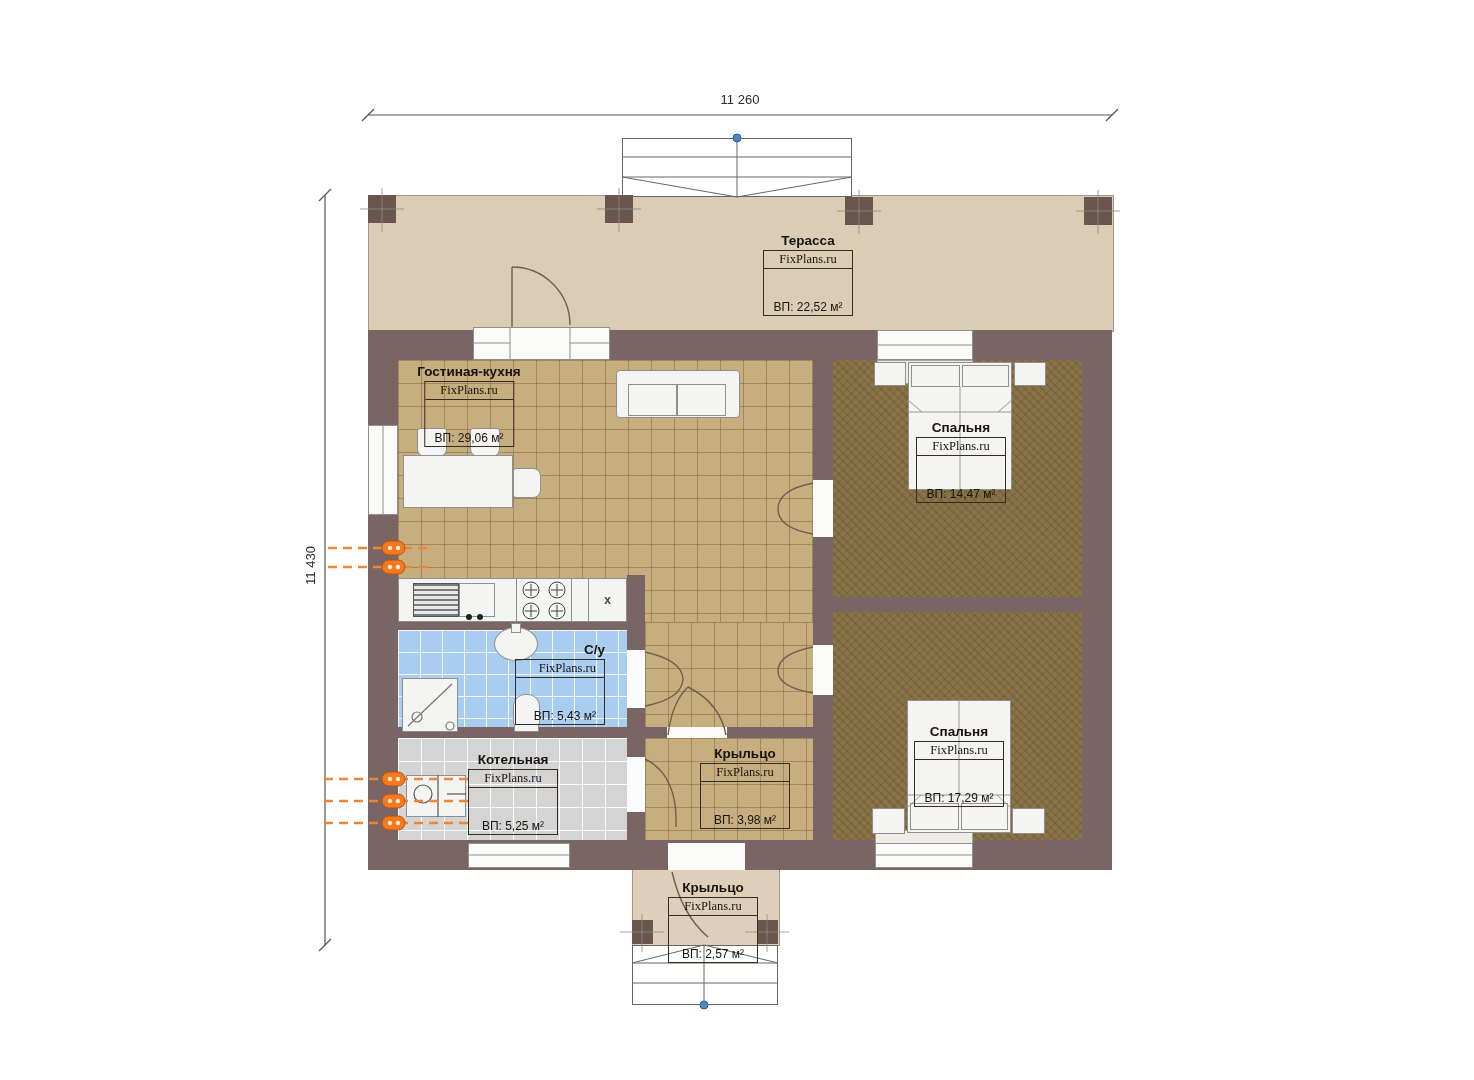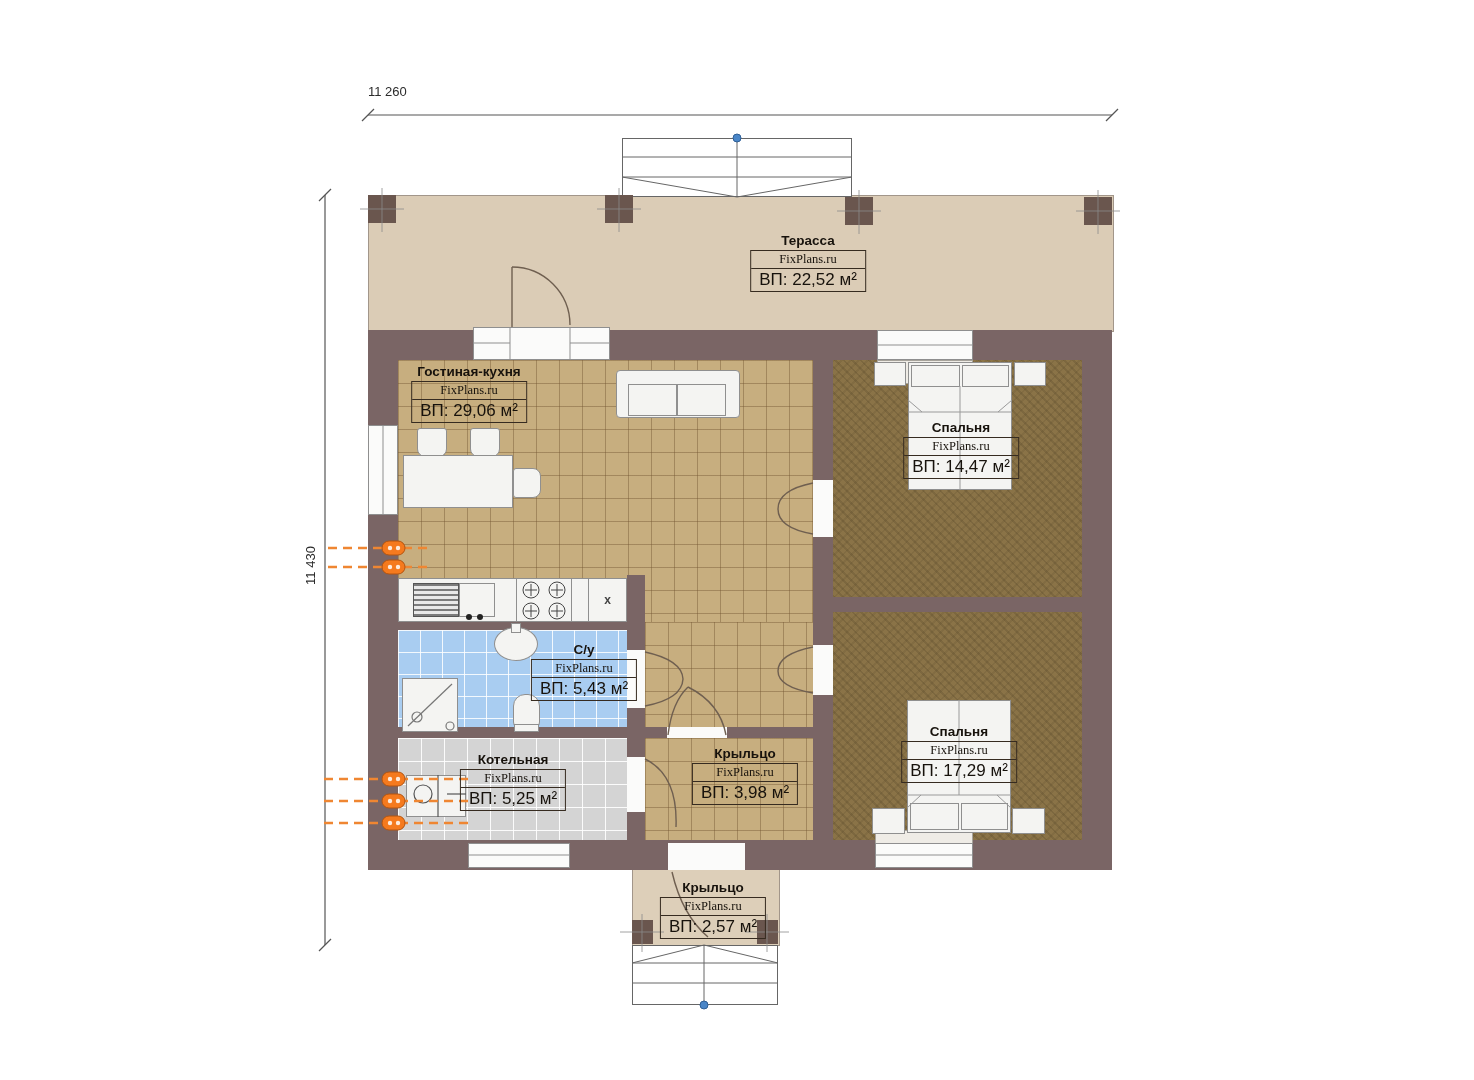--- a/index.html
+++ b/index.html
@@ -30,33 +30,33 @@
   .furn{background:#f4f4f2;border:1px solid #8f8f8f;box-sizing:border-box;}
   .sill{background:#efece6;border:1px solid #a7a39b;box-sizing:border-box;}
   .opening{background:#fbfbfa;}
   .win{background:#fbfbfa;box-sizing:border-box;border:1px solid #8f8f8f;}
   .stairs{background:#fff;border:1px solid #666;box-sizing:border-box;}
   
   .room-label{position:absolute;transform:translateX(-50%);text-align:center;color:#17120c;z-index:40;}
   .room-name{font-weight:bold;font-size:13.5px;margin-bottom:2px;white-space:nowrap;}
   .room-box{border:1.3px solid #362b20;display:inline-block;min-width:88px;background:transparent;}
   .room-brand{border-bottom:1.3px solid #362b20;padding:1px 8px;font-size:12.5px;white-space:nowrap;font-family:Liberation Serif, serif;}
-  .room-area{padding:1px 8px;font-size:17px;white-space:nowrap;}
+  .room-area{padding:1px 8px;font-size:12px;white-space:nowrap;margin-top:30px;}
   .dim{position:absolute;font-size:13px;color:#2b2b2b;z-index:30;}
   .xcab{display:flex;align-items:center;justify-content:center;font-size:12px;font-weight:bold;color:#444;}
   .dish{background:#e9e9e9;border:1px solid #555;box-sizing:border-box;
     background-image:repeating-linear-gradient(#7c7c7c 0 2px,transparent 2px 5px);}
   svg.overlay{position:absolute;left:0;top:0;z-index:25;pointer-events:none;}
 </style>
 </head>
 <body>
 
 <div class="canvas">
 
-  <div class="dim abs" style="left:368px;top:84px;width:744px;">11 260</div>
+  <div class="dim abs" style="left:368px;top:92px;width:744px;text-align:center;">11 260</div>
   <div class="dim abs" style="left:270px;top:558px;width:80px;text-align:center;transform:rotate(-90deg);">11 430</div>
 
   <div class="terrace abs" style="left:368px;top:195px;width:744px;height:135px;"></div>
   <div class="porchf abs" style="left:632px;top:868px;width:146px;height:76px;"></div>
 
   <div class="stairs abs" style="left:622px;top:138px;width:230px;height:59px;"></div>
   <div class="stairs abs" style="left:632px;top:945px;width:146px;height:60px;"></div>
 
   <div class="wallmass abs" style="left:368px;top:330px;width:744px;height:540px;"></div>
 
@@ -285,21 +285,21 @@
   </div>
 
   <div class="room-label" style="left:961px;top:420px;">
     <div class="room-name">Спальня</div>
     <div class="room-box">
       <div class="room-brand">FixPlans.ru</div>
       <div class="room-area">ВП: 14,47 м²</div>
     </div>
   </div>
 
-  <div class="room-label" style="left:584px;top:642px;">
+  <div class="room-label" style="left:560px;top:642px;text-align:right;">
     <div class="room-name">С/у</div>
     <div class="room-box">
       <div class="room-brand">FixPlans.ru</div>
       <div class="room-area">ВП: 5,43 м²</div>
     </div>
   </div>
 
   <div class="room-label" style="left:513px;top:752px;">
     <div class="room-name">Котельная</div>
     <div class="room-box">

